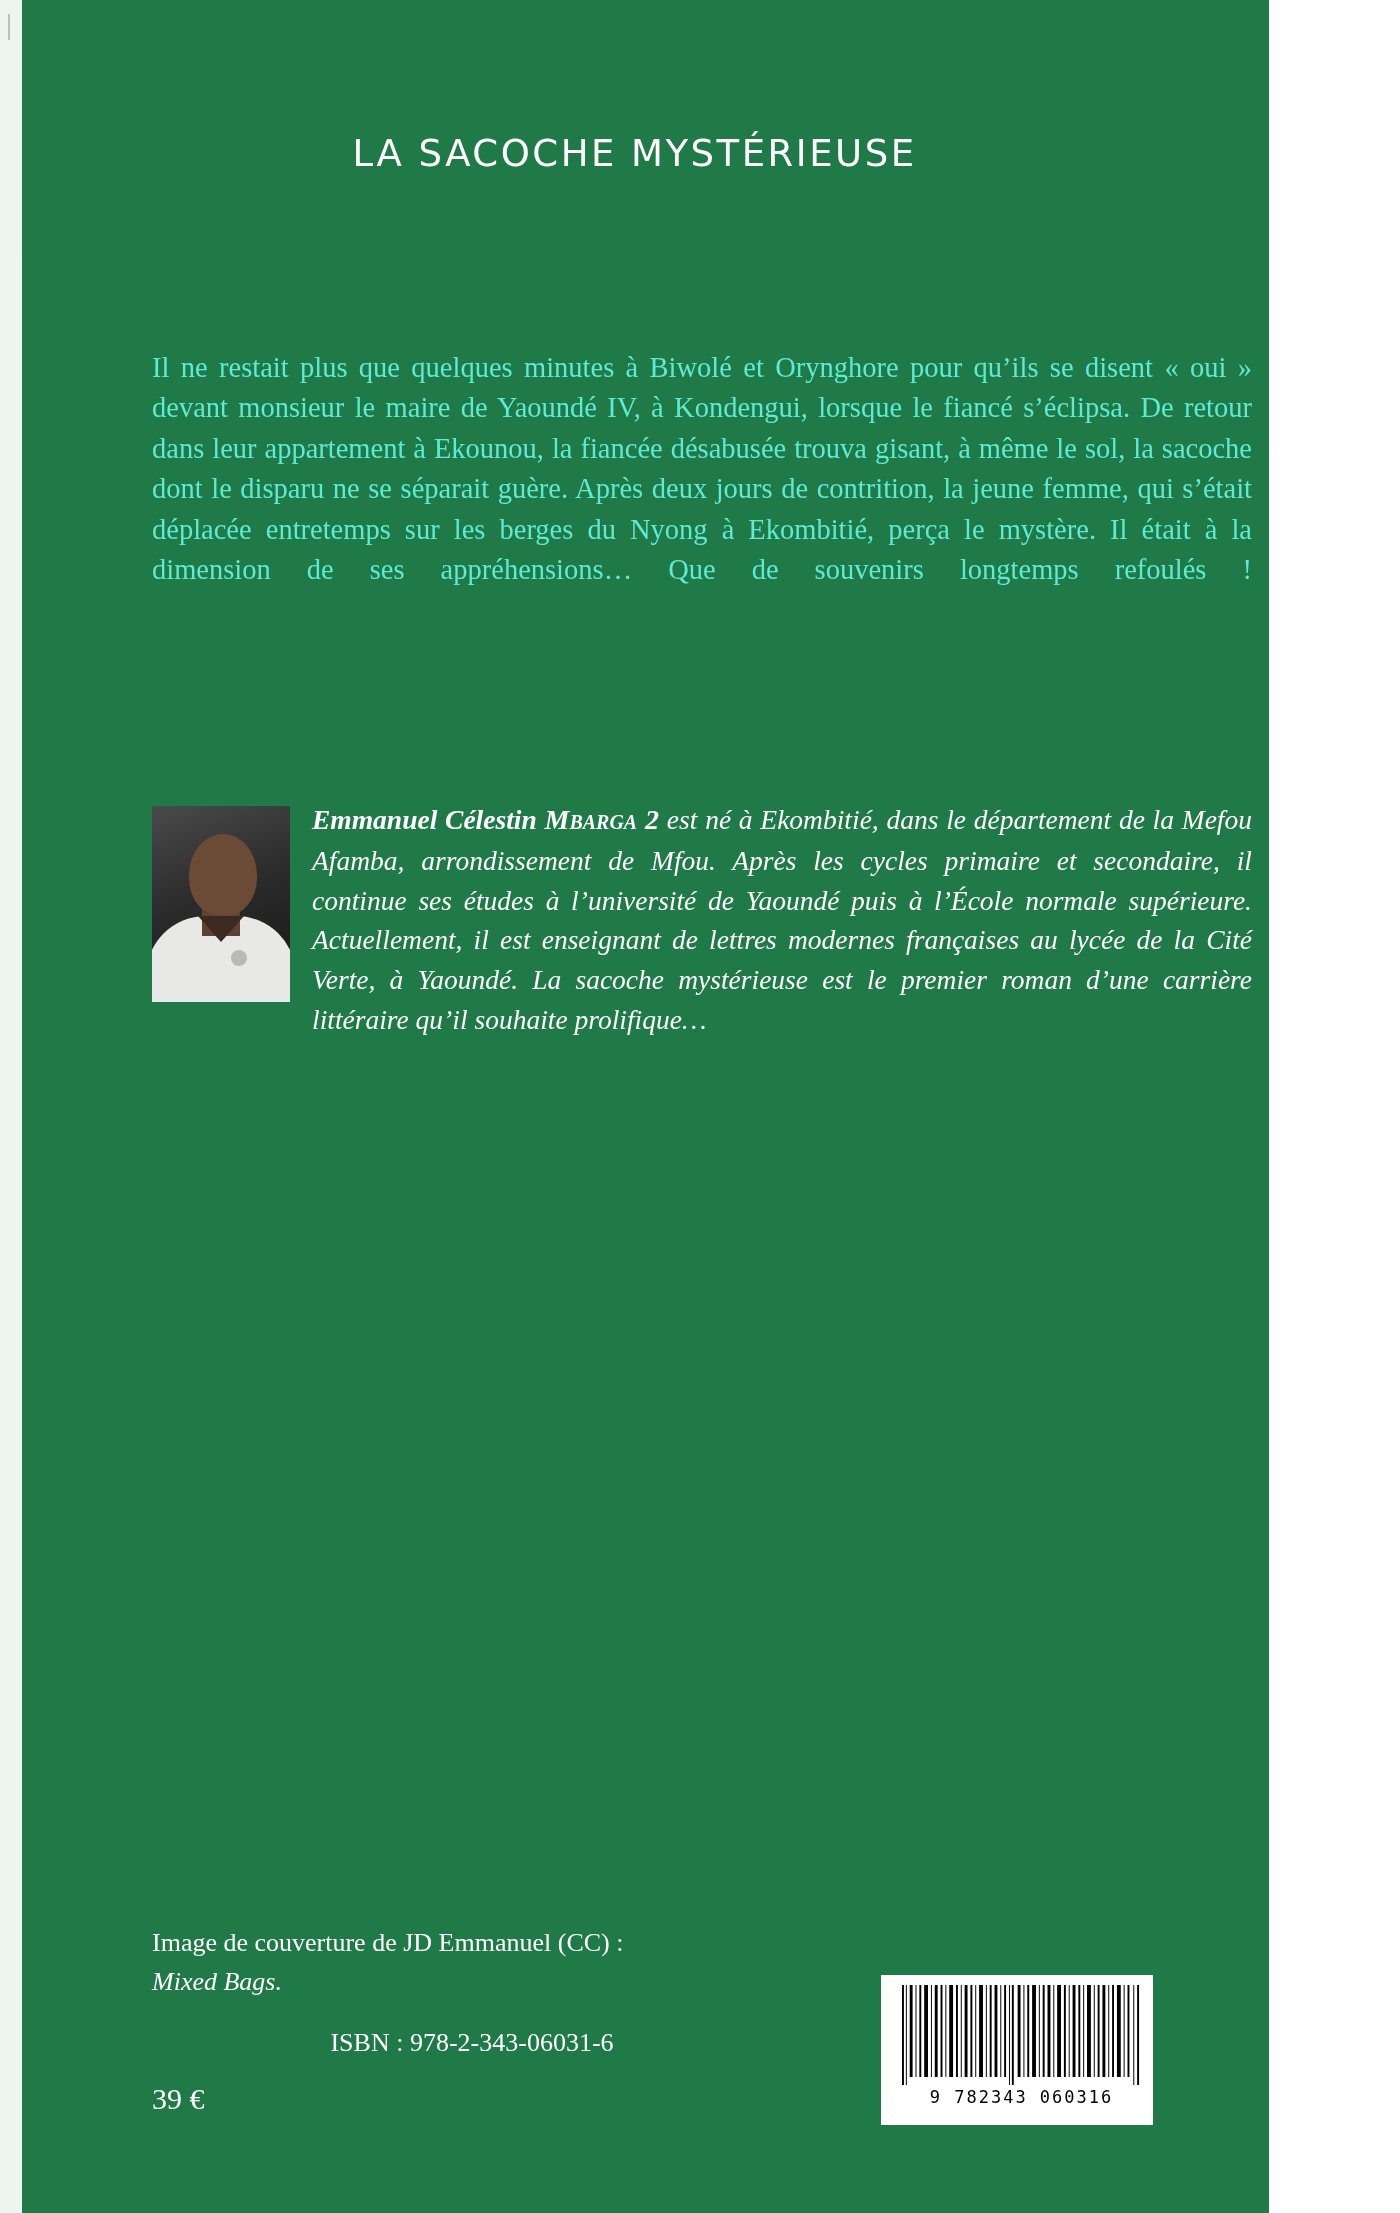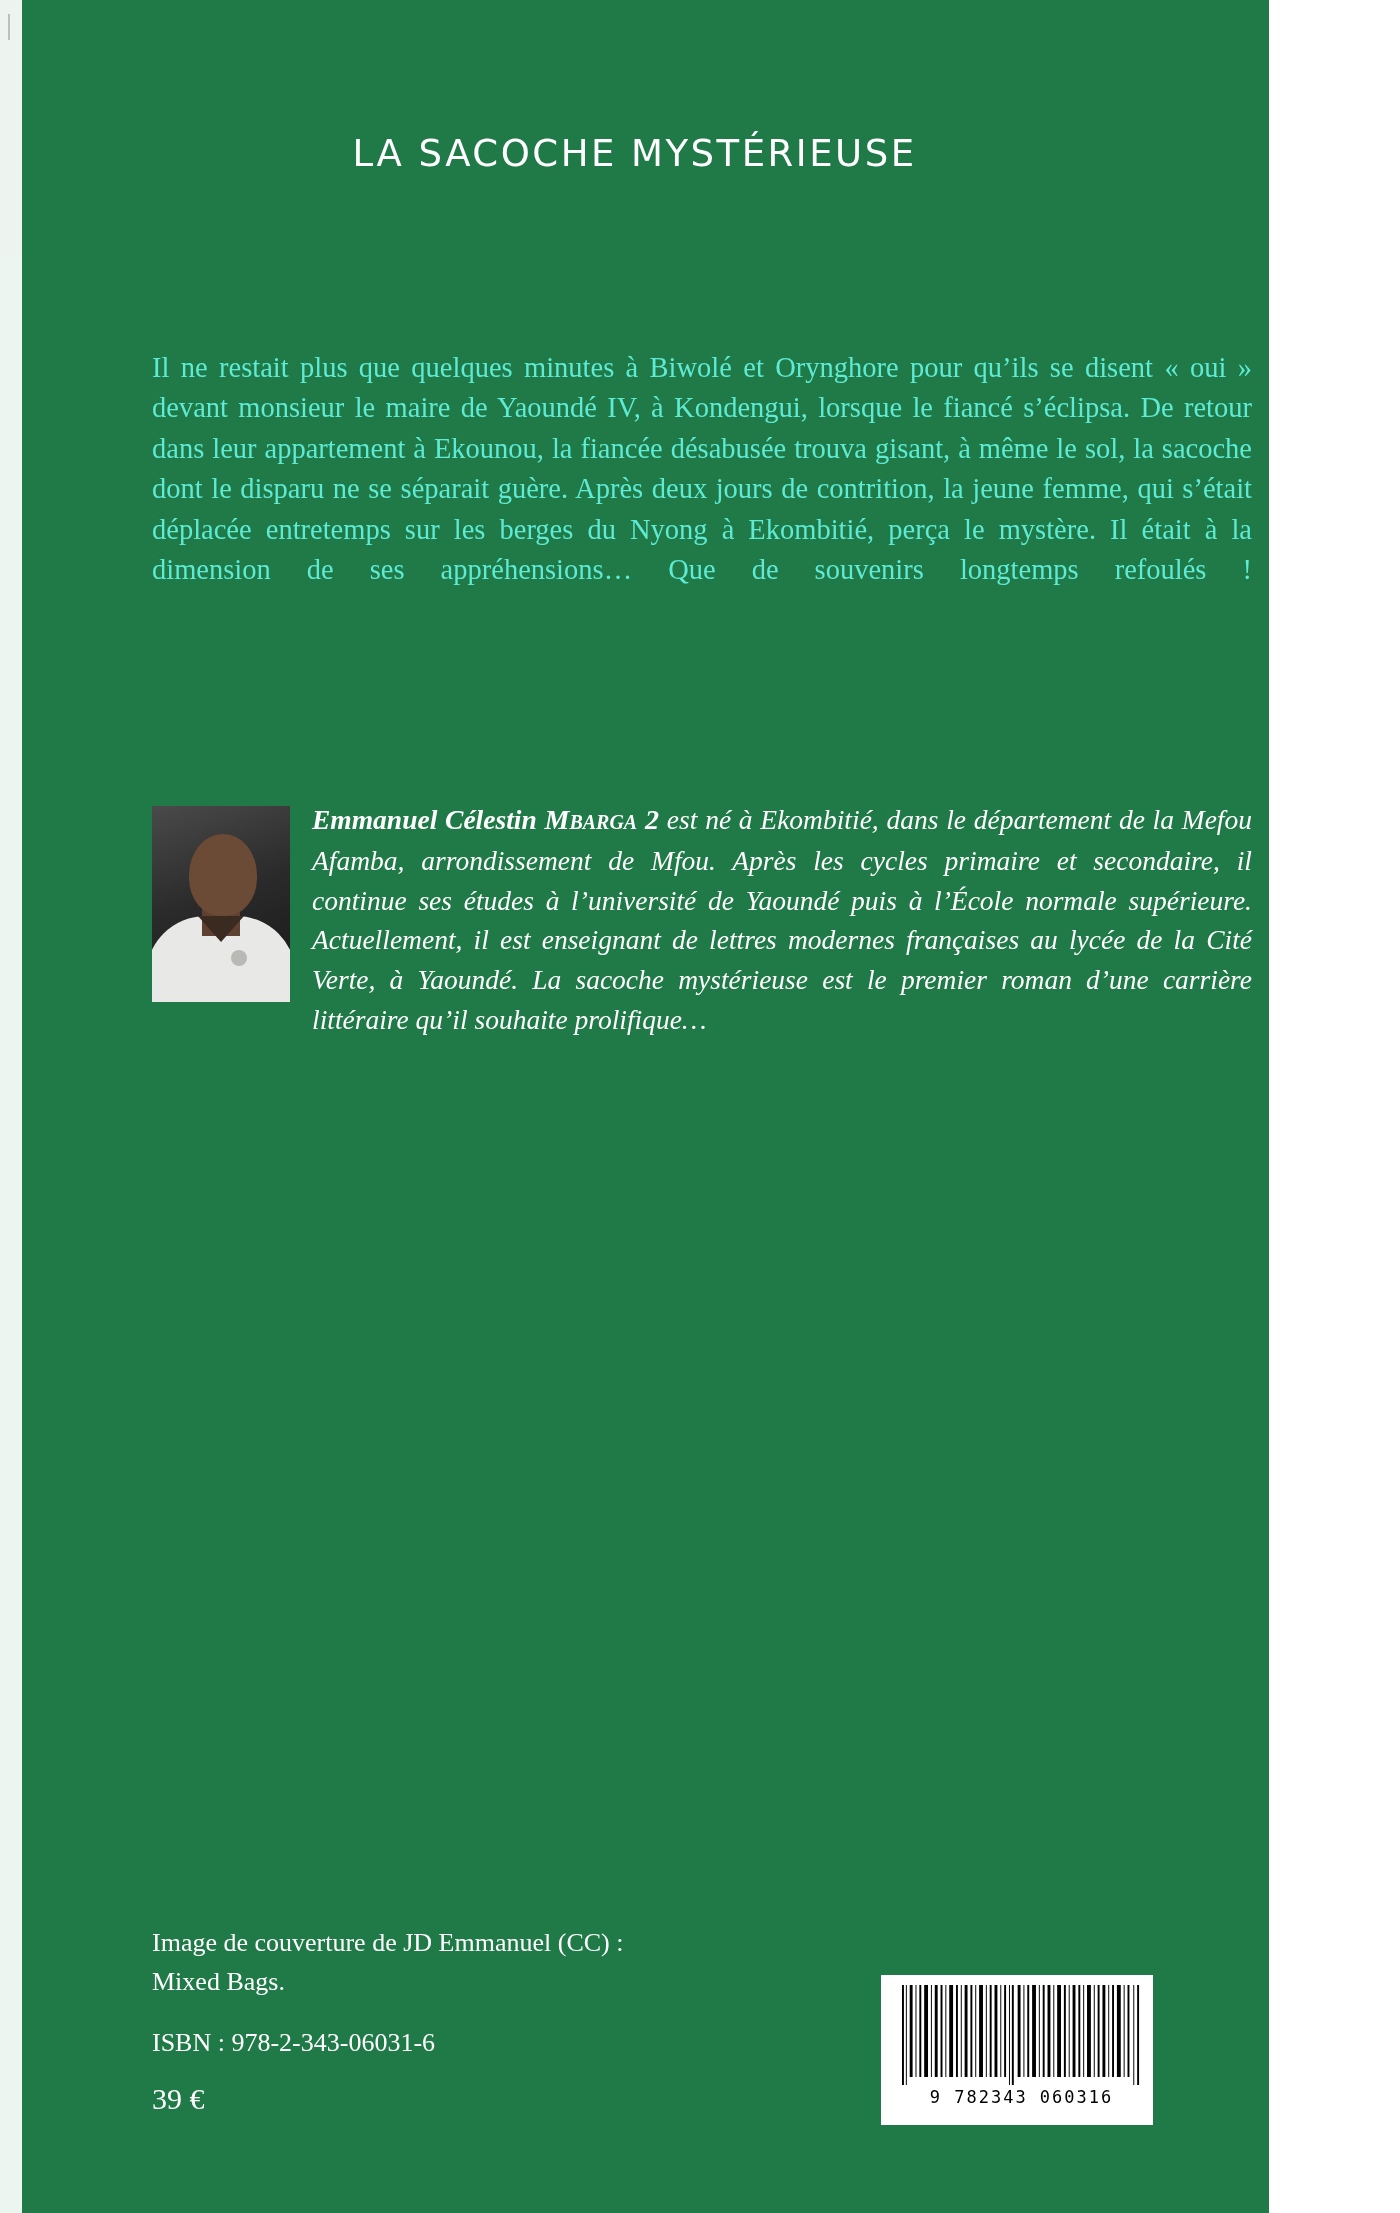--- a/index.html
+++ b/index.html
@@ -159,23 +159,25 @@
   .footer {
     position: absolute;
     left: 152px;
     bottom: 92px;
     width: 640px;
     color: #ffffff;
     font-size: 26px;
     line-height: 1.5;
   }
   .footer .cover-credit-title {
+    font-style: italic;
   }
   .footer .isbn {
     margin-top: 22px;
+    text-align: center;
   }
   .footer .price {
     margin-top: 14px;
     font-size: 30px;
   }
 
   .barcode-box {
     position: absolute;
     right: 116px;
     bottom: 88px;

